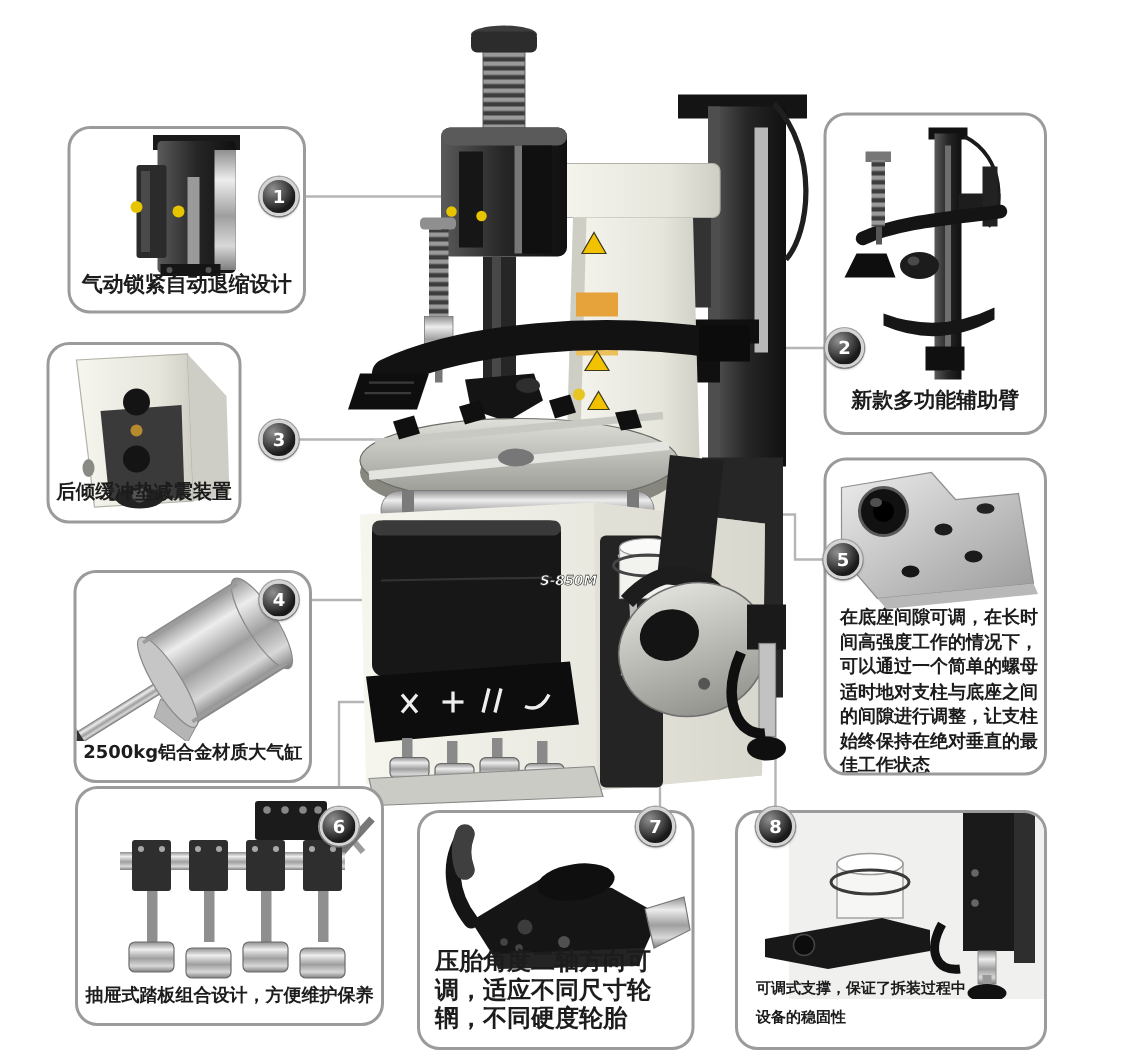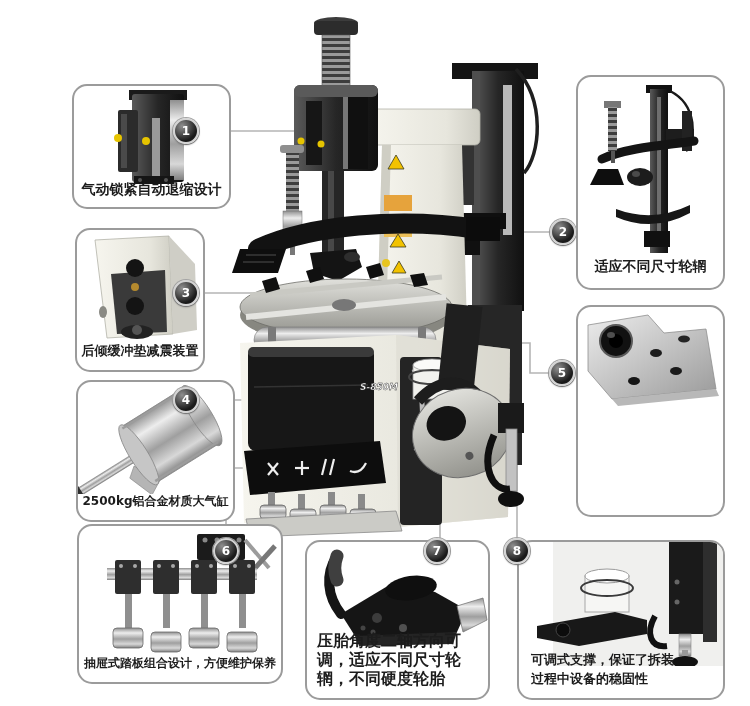--- a/index.html
+++ b/index.html
@@ -9,21 +9,21 @@
         overflow:hidden;box-sizing:border-box;}
   .thumb{position:absolute;left:0;top:0;}
   .cap{position:absolute;color:#1c1c1c;font-weight:700;letter-spacing:0;}
   .cap.center{left:0;right:0;text-align:center;}
   .badge{position:absolute;width:22px;height:22px;border-radius:50%;
          background:radial-gradient(circle at 32% 28%, #909090, #1a1a1a 68%);
          border:2px solid #d4d4d4;box-shadow:0 1px 2px rgba(0,0,0,.4), 0 0 0 1px #a8a8a8;
          color:#fff;font-size:12px;font-weight:700;text-align:center;line-height:22px;z-index:4;}
   #lines{position:absolute;left:0;top:0;z-index:1;}
   #machine{position:absolute;left:210px;top:5px;z-index:2;}
-  .fbox{z-index:2;margin-left:27px;}
+  .fbox{z-index:2;}
 </style>
 </head>
 <body>
 
 <div id="canvas">
 
   <svg width="0" height="0" style="position:absolute" aria-hidden="true">
     <defs>
       <linearGradient id="g-dark" x1="0" y1="0" x2="1" y2="0">
         <stop offset="0" stop-color="#5a5a5a"></stop>
@@ -199,21 +199,21 @@
       <rect x="47" y="26" width="6" height="54" fill="#4a4a4a"></rect>
       <circle cx="44" cy="50" r="4" fill="#e6c400"></circle>
       <circle cx="72" cy="53" r="4" fill="#e6c400"></circle>
       <rect x="60" y="88" width="40" height="8" fill="#151515"></rect>
       <circle cx="66" cy="92" r="2" fill="#555"></circle>
         <circle cx="92" cy="92" r="2" fill="#555"></circle>
     </svg>
     <div class="cap center" style="bottom:8px;font-size:14px">气动锁紧自动退缩设计</div>
   </div>
 
-  <div class="fbox" style="left:48px;top:228px;width:130px;height:144px">
+  <div class="fbox" style="left:31px;top:228px;width:130px;height:121px">
     <svg class="thumb" width="130" height="110" style="top:4px">
       <polygon points="18,6 92,2 96,100 30,104" fill="url(#g-ivory)" stroke="#b3b2a8" stroke-width="0.8"></polygon>
       <polygon points="92,2 118,30 120,96 96,100" fill="#cfcec6"></polygon>
       <polygon points="34,40 88,36 90,98 40,100" fill="#3a3a3a"></polygon>
       <circle cx="58" cy="34" r="9" fill="#141414"></circle>
       <circle cx="58" cy="72" r="9" fill="#141414"></circle>
       <circle cx="58" cy="53" r="4" fill="#b58a2e"></circle>
       <ellipse cx="60" cy="98" rx="16" ry="7" fill="#222"></ellipse>
       <circle cx="60" cy="96" r="5" fill="#555"></circle>
       <ellipse cx="26" cy="78" rx="4" ry="6" fill="#8a8a84"></ellipse>
@@ -305,57 +305,58 @@
       <rect x="66" y="34" width="44" height="36" fill="#f6f6f4" stroke="#a5a5a5"></rect>
       <ellipse cx="88" cy="34" rx="22" ry="7" fill="#fff" stroke="#9a9a9a"></ellipse>
       <ellipse cx="88" cy="46" rx="26" ry="8" fill="none" stroke="#3a3a3a" stroke-width="2"></ellipse>
       <polygon points="18,84 96,70 128,78 128,92 60,104 18,96" fill="#181818"></polygon>
       <circle cx="44" cy="88" r="7" fill="#0c0c0c" stroke="#444"></circle>
       <path d="M136,74 C126,92 132,106 148,104" stroke="#111" stroke-width="6" fill="none"></path>
       <rect x="160" y="92" width="12" height="22" fill="url(#g-metal-h)" stroke="#888" stroke-width="0.6"></rect>
       <rect x="163" y="108" width="6" height="10" fill="#999"></rect>
       <ellipse cx="166" cy="120" rx="13" ry="6" fill="#111"></ellipse>
     </svg>
-    <div class="cap" style="bottom:10px;left:12px;width:145px;font-size:13px;line-height:19px">可调式支撑，保证了拆装过程中设备的稳固性</div>
+    <div class="cap" style="bottom:10px;left:12px;width:145px;font-size:10px;line-height:19px">可调式支撑，保证了拆装过程中设备的稳固性</div>
   </div>
 
   <div class="fbox" style="left:549px;top:75px;width:149px;height:215px">
     <svg class="thumb" width="149" height="176" style="top:4px">
       <rect x="68" y="4" width="26" height="8" fill="#111"></rect>
       <rect x="72" y="8" width="18" height="164" fill="url(#g-dark)"></rect>
       <rect x="79" y="16" width="4" height="150" fill="#6e6e6e"></rect>
       <path d="M92,10 C120,24 118,60 108,70" stroke="#1a1a1a" stroke-width="2.5" fill="none"></path>
       <rect x="88" y="48" width="28" height="14" fill="#1d1d1d"></rect>
       <rect x="104" y="30" width="10" height="40" fill="#222"></rect>
       <path d="M24,78 C50,66 90,64 116,60" stroke="#141414" stroke-width="9" fill="none" stroke-linecap="round"></path>
       <rect x="26" y="20" width="17" height="7" fill="#777"></rect>
       <rect x="30" y="26" width="9" height="44" fill="url(#coil)"></rect>
       <rect x="33" y="70" width="4" height="12" fill="#555"></rect>
       <polygon points="12,104 46,104 40,88 20,88" fill="#0e0e0e"></polygon>
       <ellipse cx="62" cy="96" rx="13" ry="9" fill="#1c1c1c"></ellipse>
       <ellipse cx="58" cy="93" rx="4" ry="3" fill="#4a4a4a"></ellipse>
       <path d="M38,128 Q75,142 112,124 L112,132 Q75,152 38,136 Z" fill="#161616"></path>
       <rect x="66" y="150" width="26" height="16" fill="#101010"></rect>
     </svg>
-    <div class="cap center" style="bottom:12px;font-size:14px">适应不同尺寸轮辋</div>
+    <div class="cap center" style="bottom:12px;font-size:14px">新款多功能辅助臂</div>
   </div>
 
   <div class="fbox" style="left:549px;top:305px;width:149px;height:212px">
     <svg class="thumb" width="149" height="95" style="top:4px">
       <polygon points="10,14 70,4 86,22 128,18 138,78 34,88 10,60" fill="url(#g-plate)" stroke="#8f8f8f" stroke-width="0.8"></polygon>
       <polygon points="34,88 138,78 141,85 40,95" fill="#b8b8b8"></polygon>
       <circle cx="38" cy="30" r="16" fill="#111"></circle>
       <circle cx="38" cy="30" r="16" fill="none" stroke="#5a5a5a" stroke-width="2"></circle>
       <circle cx="38" cy="30" r="7" fill="#000"></circle>
       <ellipse cx="33" cy="24" rx="4" ry="3" fill="#4f4f4f"></ellipse>
       <ellipse cx="78" cy="42" rx="6" ry="4" fill="#1d1d1d"></ellipse>
       <ellipse cx="106" cy="28" rx="6" ry="3.5" fill="#242424"></ellipse>
       <ellipse cx="98" cy="60" rx="6" ry="4" fill="#1a1a1a"></ellipse>
       <ellipse cx="56" cy="70" rx="6" ry="4" fill="#161616"></ellipse>
     </svg>
+    <div class="cap" style="top:96px;left:9px;width:134px;font-size:12px;line-height:16.5px">在底座间隙可调，在长时间高强度工作的情况下，可以通过一个简单的螺母适时地对支柱与底座之间的间隙进行调整，让支柱始终保持在绝对垂直的最佳工作状态</div>
   </div>
 
   <div class="badge" style="left:173px;top:118px">1</div>
   <div class="badge" style="left:550px;top:219px">2</div>
   <div class="badge" style="left:173px;top:280px">3</div>
   <div class="badge" style="left:173px;top:387px">4</div>
   <div class="badge" style="left:549px;top:360px">5</div>
   <div class="badge" style="left:213px;top:538px">6</div>
   <div class="badge" style="left:424px;top:538px">7</div>
   <div class="badge" style="left:504px;top:538px">8</div>

